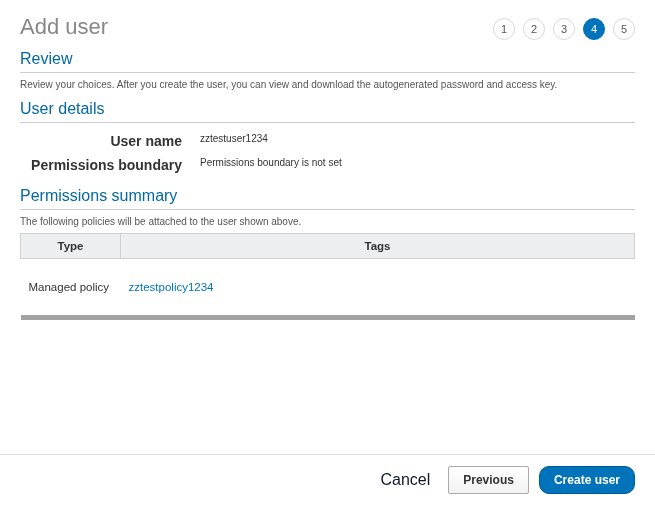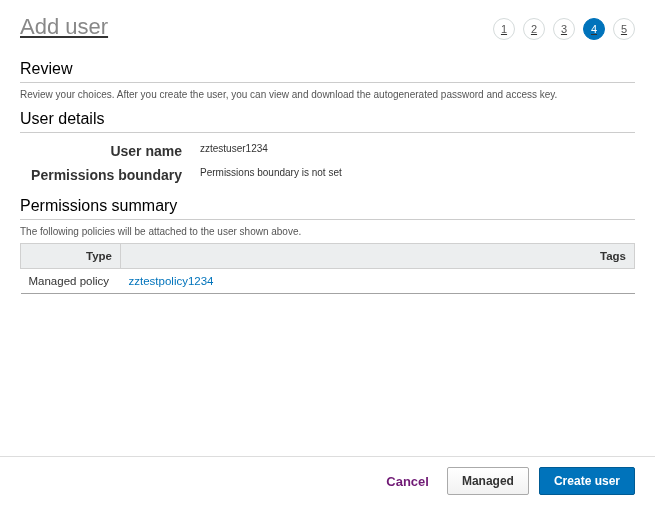--- a/index.html
+++ b/index.html
@@ -12,22 +12,21 @@
     height: 505px;
     position: relative;
   }
   .page {
     padding: 14px 20px 0 20px;
   }
   .header-row {
     display: flex;
     justify-content: space-between;
     align-items: center;
-    margin-bottom: 20px;
-    text-decoration: underline;
+    margin-bottom: 10px;
   }
   h1.page-title {
     font-size: 22px;
     font-weight: 400;
     color: #888;
   }
   .stepper {
     display: flex;
     gap: 8px;
     padding-top: 4px;
@@ -45,21 +44,21 @@
     background: #fff;
   }
   .step.active {
     background: #0073bb;
     border-color: #0073bb;
     color: #fff;
   }
   h2.section-title {
     font-size: 16px;
     font-weight: 400;
-    color: #000000;
+    color: #0369a1;
     border-bottom: 1px solid #ccc;
     padding-bottom: 4px;
     margin-top: 10px;
     margin-bottom: 6px;
   }
   h2.section-title.first {
     margin-top: 0;
   }
   .section-desc {
     font-size: 10px;
@@ -82,30 +81,30 @@
     font-size: 10px;
     color: #333;
   }
   table.perm-table {
     width: 100%;
     border-collapse: collapse;
     margin-top: 6px;
     font-size: 11.5px;
   }
   table.perm-table th {
-    text-align: right;
+    text-align: center;
     background: #eceeef;
     border: 1px solid #d0d0d0;
     padding: 6px 8px;
     font-weight: 700;
     color: #333;
   }
   table.perm-table td {
-    padding: 6px 8px;
-    border-bottom: 1px solid #a3a3a3;
+    padding: 22px 8px;
+    border-bottom: 5px solid #a3a3a3;
     color: #333;
   }
   table.perm-table td a {
     color: #0073bb;
     text-decoration: none;
   }
   .italic {
     font-style: italic;
     color: #555;
     font-size: 11.5px;
@@ -119,44 +118,44 @@
     padding: 10px 20px;
     display: flex;
     justify-content: flex-end;
     align-items: center;
     gap: 10px;
     background: #fff;
   }
   .btn-link {
     background: none;
     border: none;
-    color: #701a75;
-    font-weight: 700;
-    font-size: 13px;
+    color: #0f172a;
+    font-weight: 400;
+    font-size: 16px;
     cursor: pointer;
     padding: 6px 8px;
   }
   .btn-default {
     background: linear-gradient(#fff,#f2f2f2);
     border: 1px solid #aaa;
     color: #333;
     font-weight: 700;
     font-size: 12px;
     padding: 6px 14px;
     border-radius: 2px;
     cursor: pointer;
   }
   .btn-primary {
     background: #0073bb;
     border: 1px solid #005b94;
     color: #fff;
     font-weight: 700;
     font-size: 12px;
     padding: 6px 14px;
-    border-radius: 2px;
+    border-radius: 10px;
     cursor: pointer;
   }
 </style>
 </head>
 <body>
 
 <div class="page">
   <div class="header-row">
     <h1 class="page-title">Add user</h1>
     <div class="stepper">
@@ -195,15 +194,15 @@
         <td>Managed policy</td>
         <td><a href="#">zztestpolicy1234</a></td>
       </tr>
     </tbody>
   </table>
 
 </div>
 
 <div class="footer">
   <button class="btn-link">Cancel</button>
-  <button class="btn-default">Managed</button>
+  <button class="btn-default">Previous</button>
   <button class="btn-primary">Create user</button>
 </div>
 
 </body></html>

